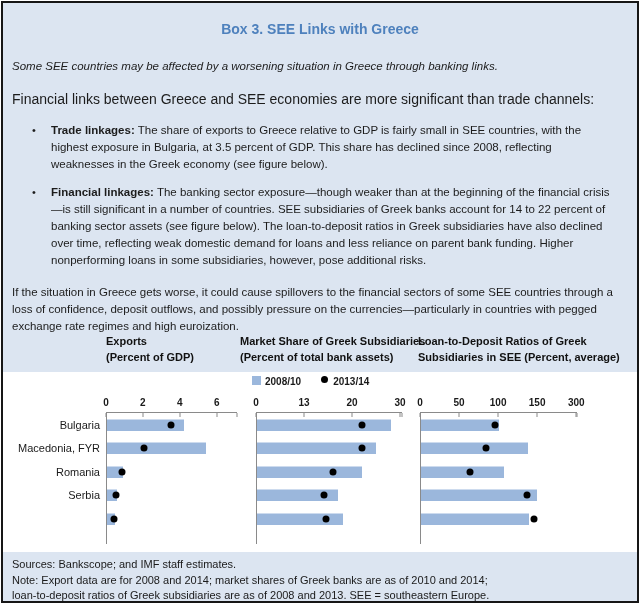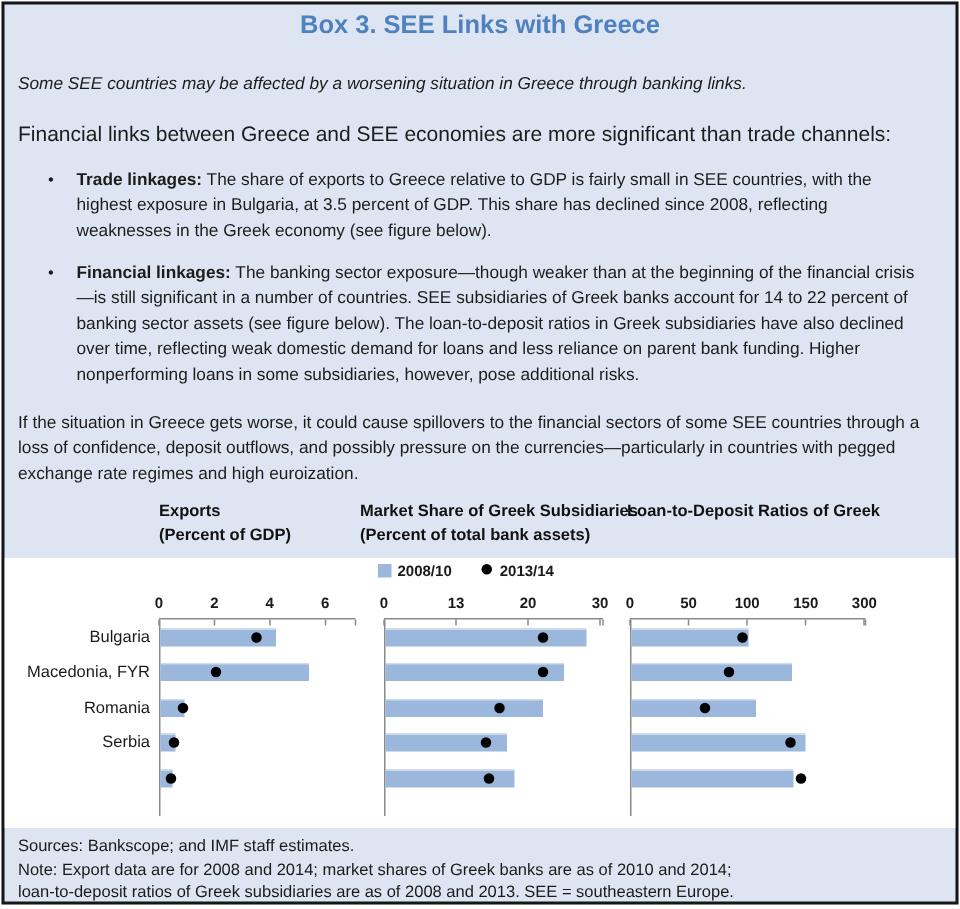--- a/index.html
+++ b/index.html
@@ -1,21 +1,21 @@
 <!DOCTYPE html>
 <html><head>
 <meta charset="utf-8">
 <style>
   * { margin:0; padding:0; box-sizing:border-box; }
   html,body { width:640px; height:606px; background:#ffffff; font-family:"Liberation Sans", sans-serif; color:#1c1c1c; }
   .box {
     position:absolute; left:1px; top:1px; width:638px; height:602px;
     border:2px solid #161616; background:#dce5f1; overflow:hidden;
   }
-  .box-title { padding-top:4px; text-align:center; font-size:17px; font-weight:bold; color:#4e81bd; }
+  .box-title { padding-top:18px; text-align:center; font-size:14px; font-weight:bold; color:#4e81bd; }
   .lede { margin:21px 14px 0 9px; font-size:11.5px; font-style:italic; line-height:16px; }
   .intro { margin:17px 14px 0 9px; font-size:14px; line-height:16px; }
   .bullets { margin-top:15px; }
   .bullet { display:flex; margin:0 24px 11px 29px; font-size:11.5px; line-height:17px; }
   .bullet .marker { width:19px; flex:0 0 19px; font-size:11px; }
   .closing { margin:15px 24px 0 9px; font-size:11.5px; line-height:17px; }
 
   .chart-titles { position:absolute; left:0; top:330px; width:100%; height:38px; }
   .ct { position:absolute; top:0; font-size:11px; font-weight:bold; line-height:16px; color:#111; }
   .ct-0 { left:103px; }
@@ -81,20 +81,21 @@
     <div class="ct ct-0">
       <div>Exports</div>
       <div>(Percent of GDP)</div>
     </div>
     <div class="ct ct-1">
       <div>Market Share of Greek Subsidiaries</div>
       <div>(Percent of total bank assets)</div>
     </div>
     <div class="ct ct-2">
       <div>Loan-to-Deposit Ratios of Greek</div>
+      <div>Subsidiaries in SEE (Percent, average)</div>
     </div>
   </div>
 
   <div class="charts-panel">
 
     <div class="legend">
       <span class="legend-item">
         <span class="sq"></span>
         <span>2008/10</span>
       </span>

